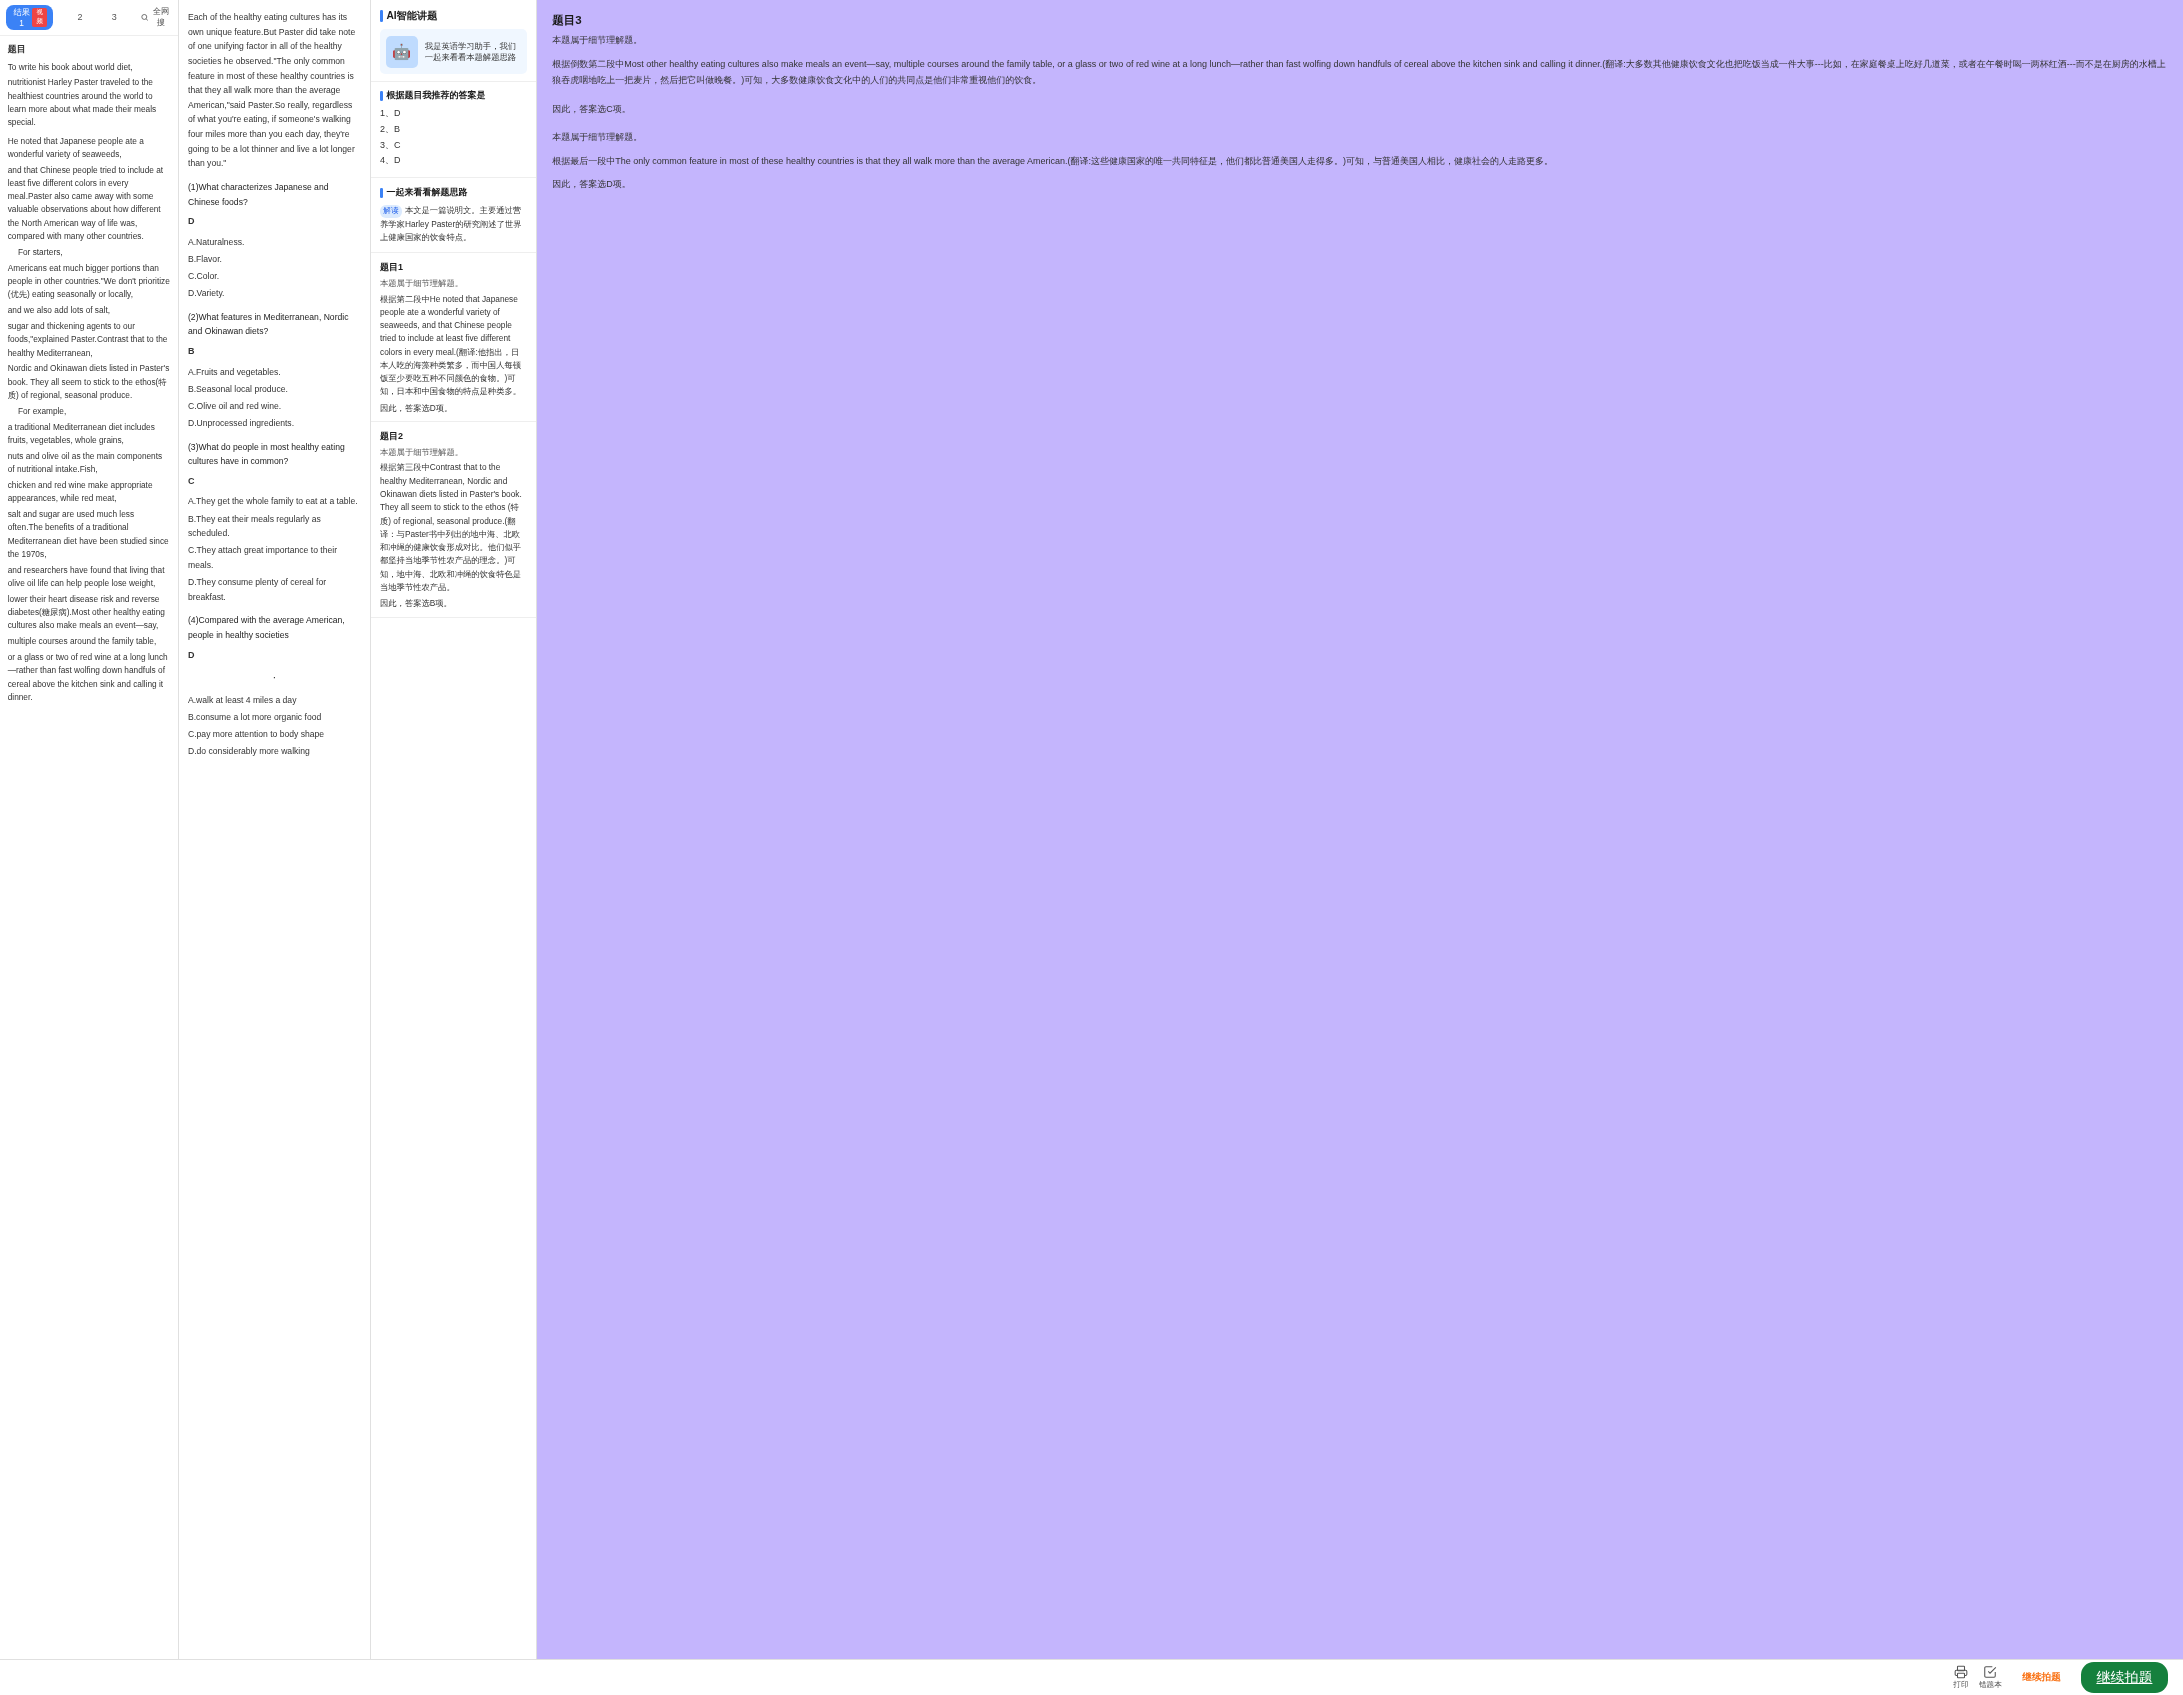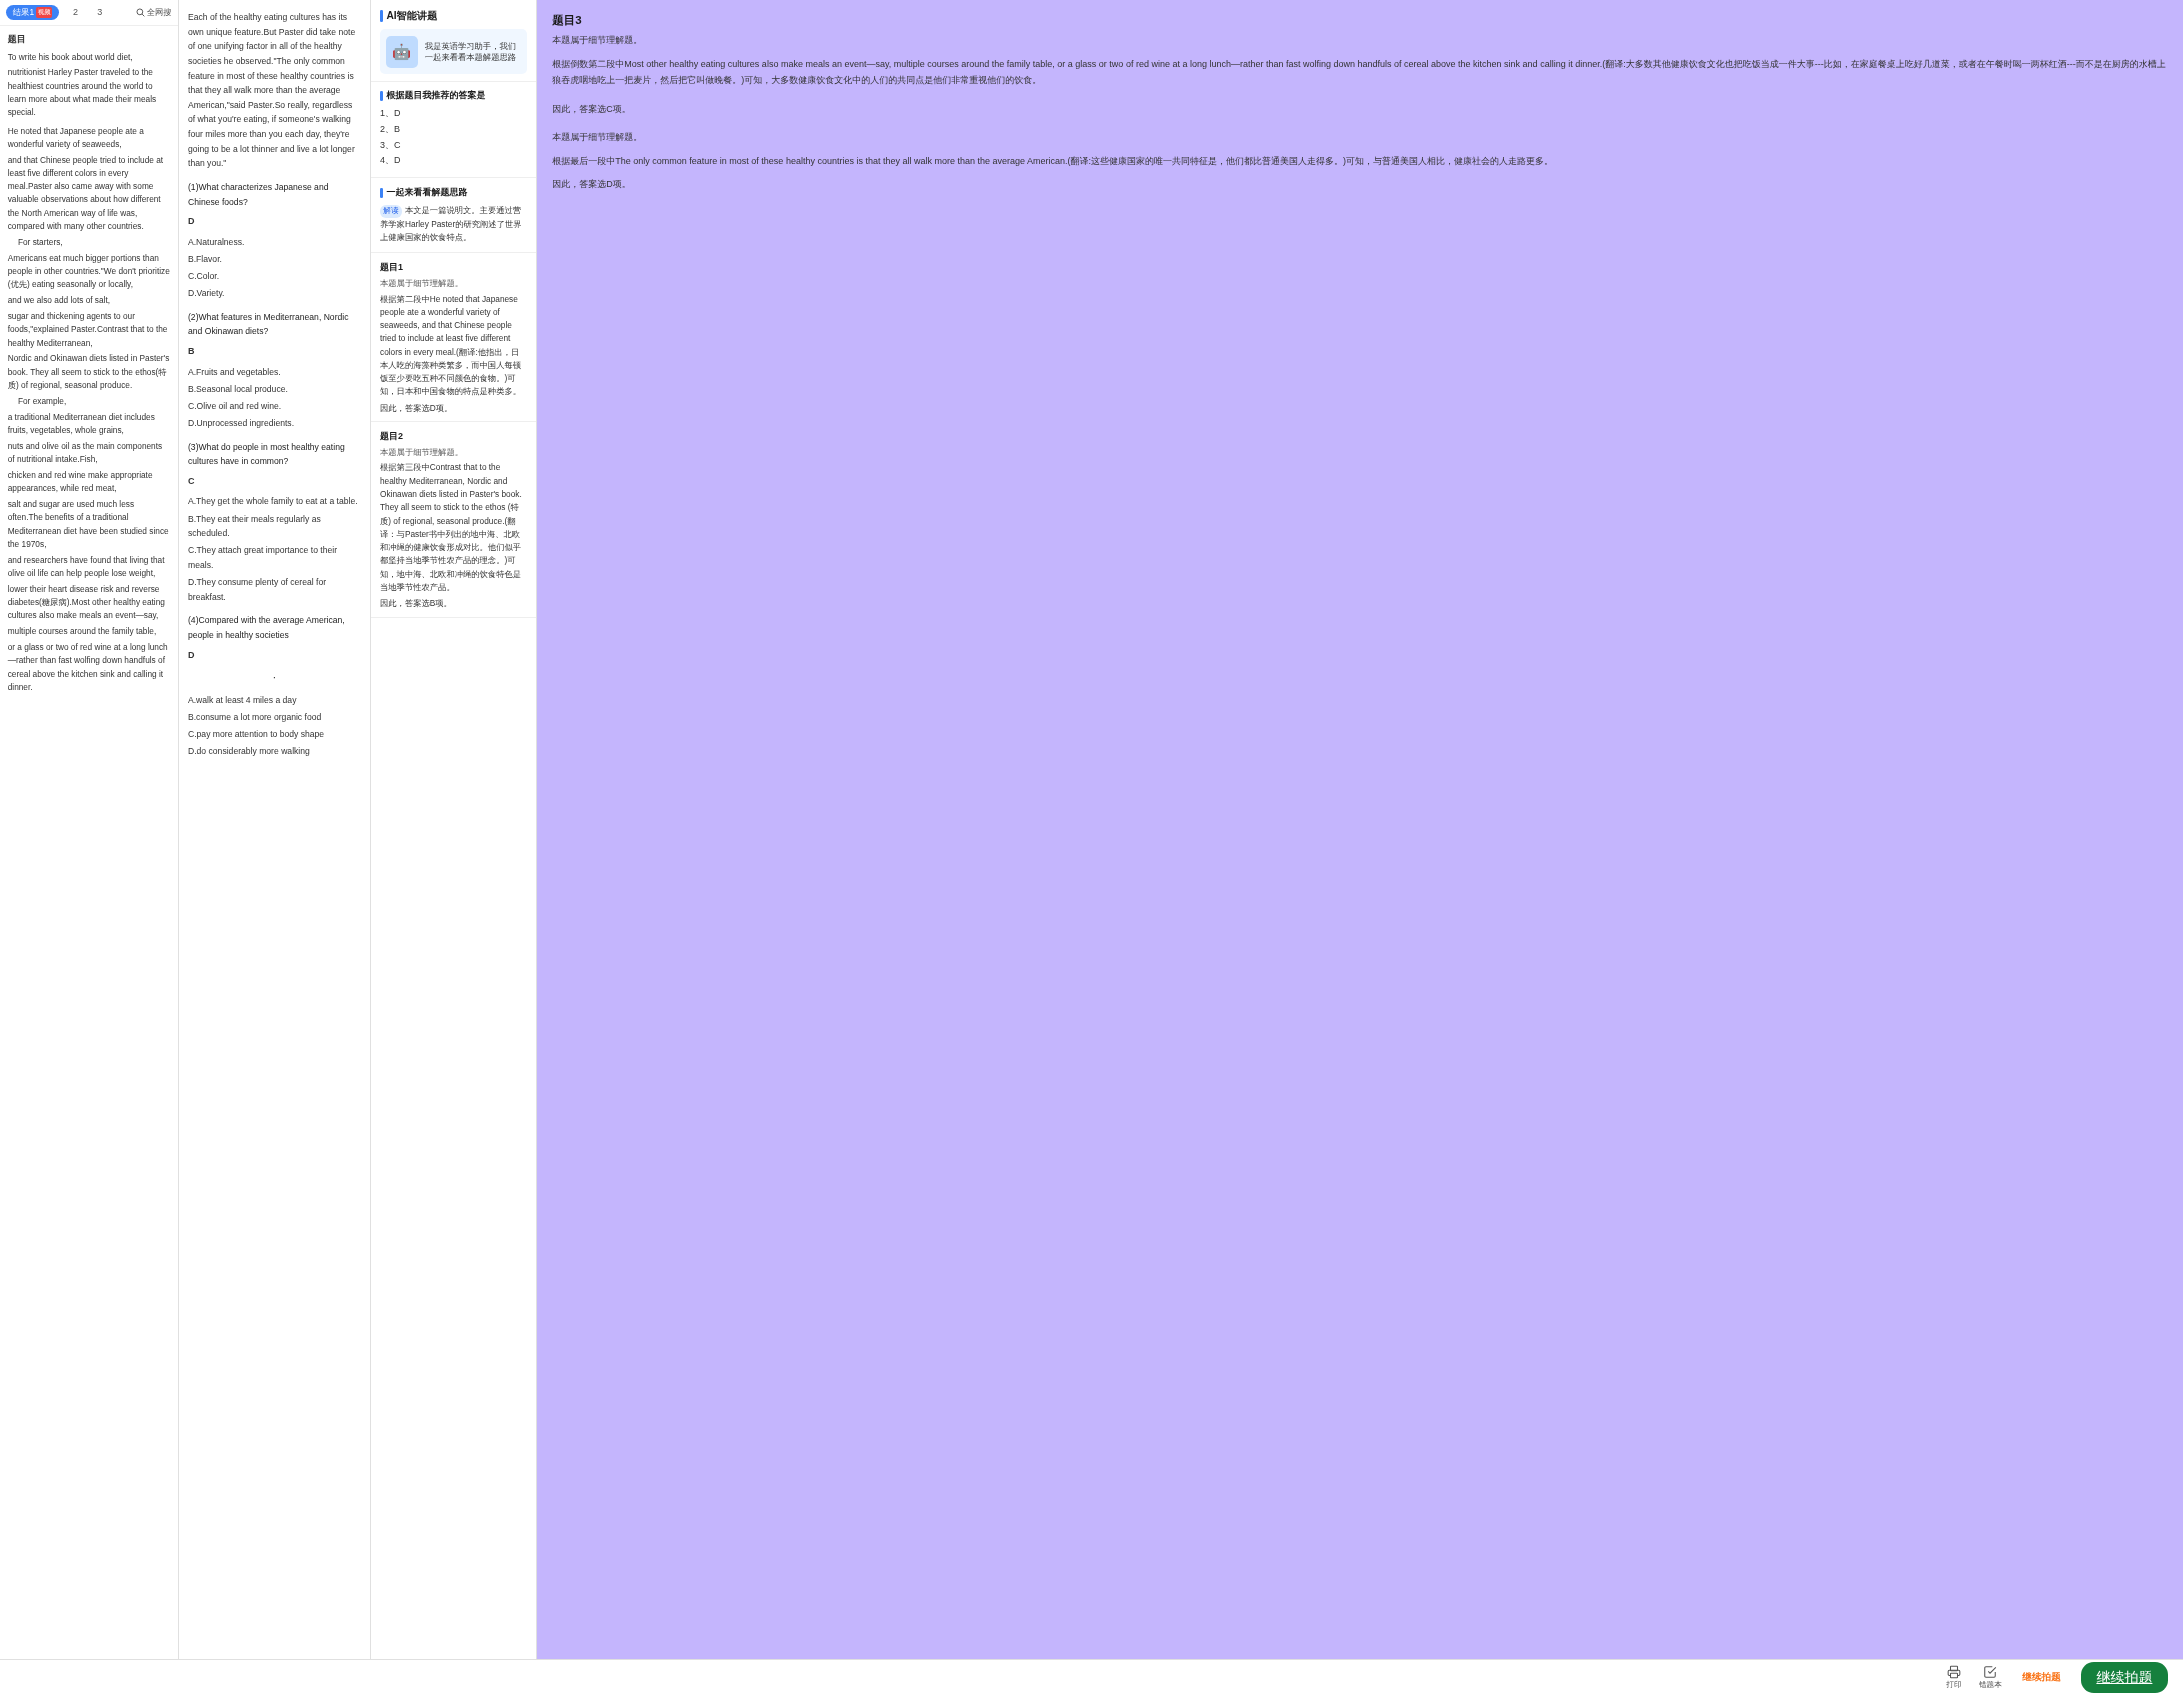--- a/index.html
+++ b/index.html
@@ -24,21 +24,21 @@
       background: #fff;
       border-right: 0.6px solid #e0e0e0;
       display: flex;
       flex-direction: column;
       overflow: hidden;
     }
     .left-top-bar {
       display: flex;
       align-items: center;
       padding: 5.1px 6.4px;
-      gap: 9px;
+      gap: 19px;
       border-bottom: 0.6px solid #eee;
     }
     .result-btn {
       background: #3b82f6;
       color: #fff;
       border: none;
       border-radius: 7.7px;
       padding: 1.9px 6.4px;
       font-size: 8.3px;
       cursor: pointer;
@@ -317,21 +317,20 @@
     .bottom-icon-btn {
       display: flex;
       flex-direction: column;
       align-items: center;
       gap: 1.3px;
       background: none;
       border: none;
       cursor: pointer;
       font-size: 7.7px;
       color: #555;
-      margin-left: 7px;
     }
     .bottom-icon-btn svg {
       width: 14px;
       height: 14px;
     }
     .join-btn {
       background: none;
       border: none;
       color: #f97316;
       font-size: 9.6px;

